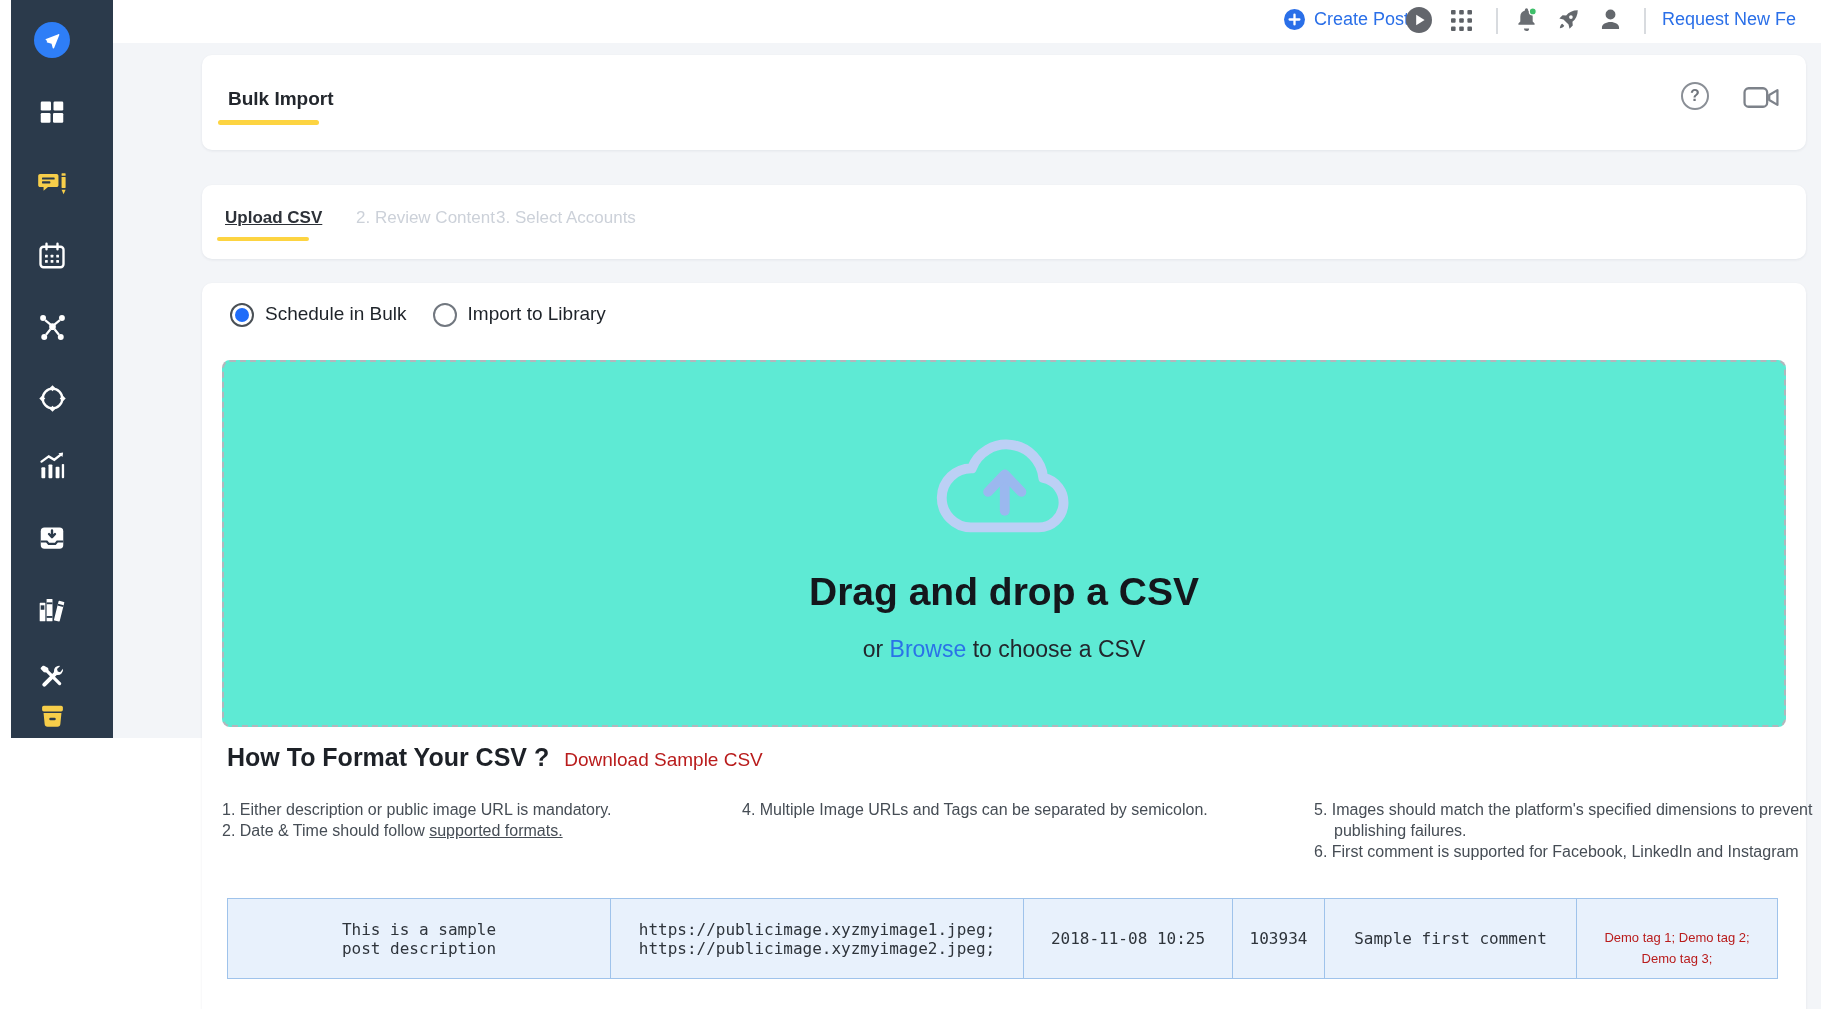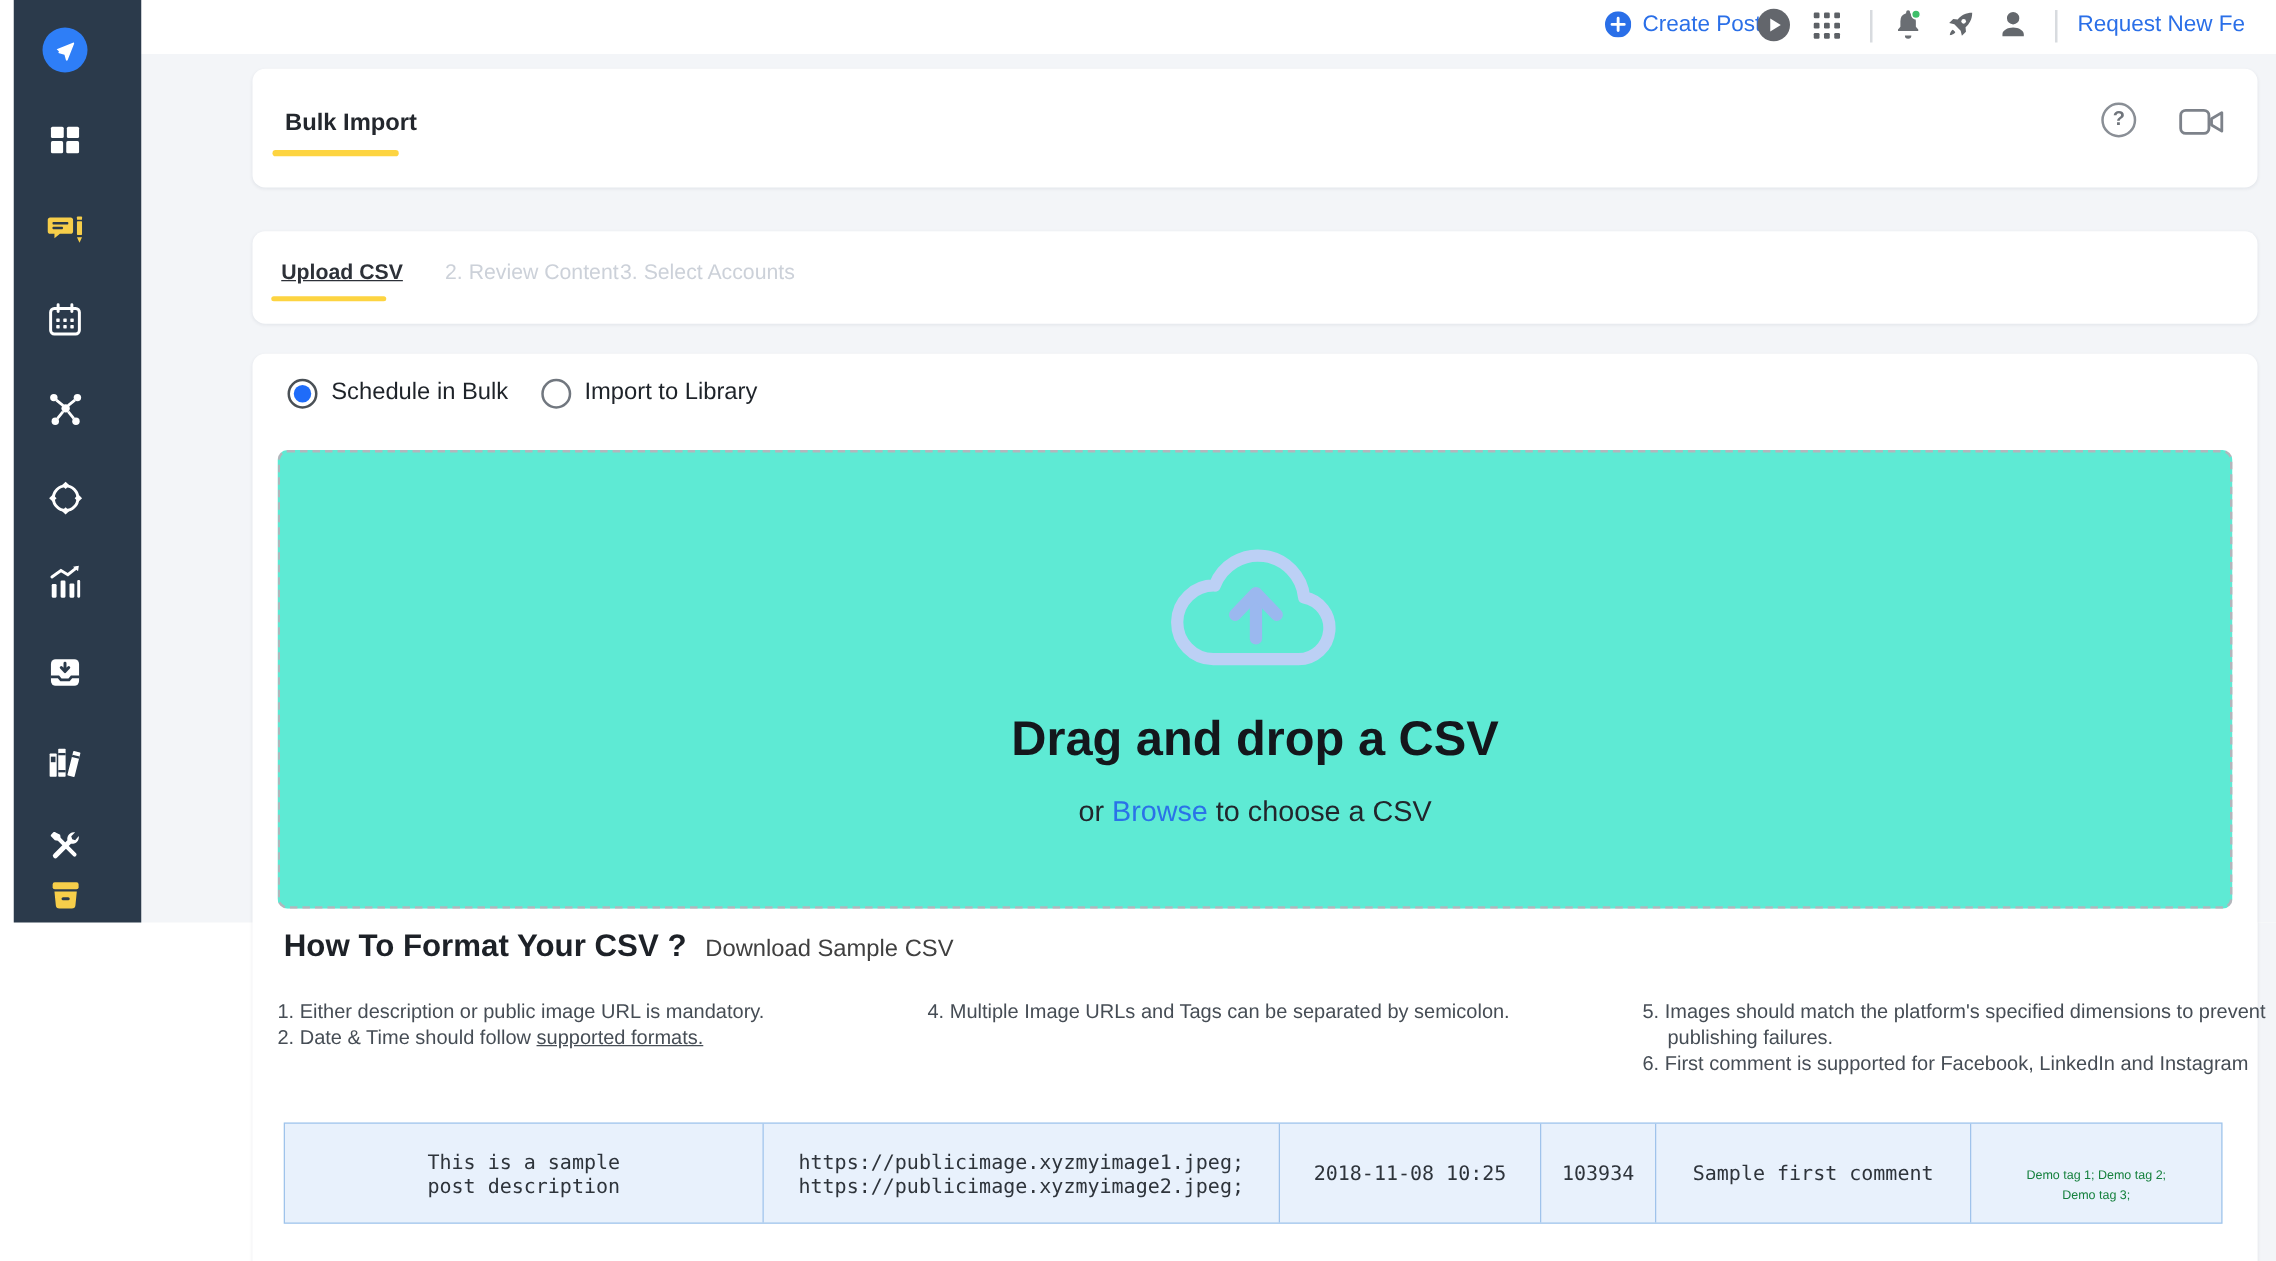--- a/index.html
+++ b/index.html
@@ -53,36 +53,36 @@
   .dropzone{position:absolute;left:20px;top:77px;width:1564px;height:367px;border:2px dashed #b2b6bc;
             border-radius:8px;background:#5eead4;box-sizing:border-box;cursor:pointer;}
   .cloud{position:absolute;left:50%;transform:translateX(-50%);top:58px;}
   .dz-title{position:absolute;top:208px;width:100%;text-align:center;font-size:39px;font-weight:700;color:#14171c;}
   .dz-sub{position:absolute;top:274px;width:100%;text-align:center;font-size:23px;color:#22262c;}
   .dz-sub .browse{color:#2a72e8;font-weight:500;cursor:pointer;}
 
   
   .howto-row{position:absolute;left:25px;top:460px;display:flex;align-items:baseline;gap:15px;}
   .howto-title{font-size:25px;font-weight:700;color:#1d2127;}
-  .download-link{font-size:19px;font-weight:500;color:#404040;cursor:pointer;}
+  .download-link{font-size:19px;font-weight:500;color:#b91c1c;cursor:pointer;}
 
   .instr-col{position:absolute;top:516px;font-size:16px;line-height:21px;color:#464d55;}
   .col1{left:20px;width:500px;}
   .col2{left:540px;width:512px;}
   .col3{left:1112px;width:560px;}
   .instr{padding-left:20px;text-indent:-20px;}
   .u-link{text-decoration:underline;cursor:pointer;}
 
   
   .sample-table{position:absolute;left:25px;top:615px;width:1551px;height:81px;display:flex;
                 background:#e8f1fc;border:1px solid #9fc3eb;box-sizing:border-box;}
   .cell{border-right:1px solid #9fc3eb;display:flex;align-items:center;justify-content:center;text-align:center;
         white-space:pre-line;font-family:"DejaVu Sans Mono","Liberation Mono",monospace;font-size:16px;color:#2e343b;box-sizing:border-box;flex:none;}
   .cell:last-child{border-right:none;flex:1;
-        font-family:"Liberation Sans","DejaVu Sans",sans-serif;font-size:10px;line-height:1.55;color:#15803d;margin-top:20px;}
+        font-family:"Liberation Sans","DejaVu Sans",sans-serif;font-size:13px;line-height:1.55;color:#b91c1c;margin-top:20px;}
 </style>
 </head>
 <body>
 
 <div class="screen">
 
   <div class="main-bg"></div>
   <div class="right-strip"></div>
 
   <div class="topbar">

